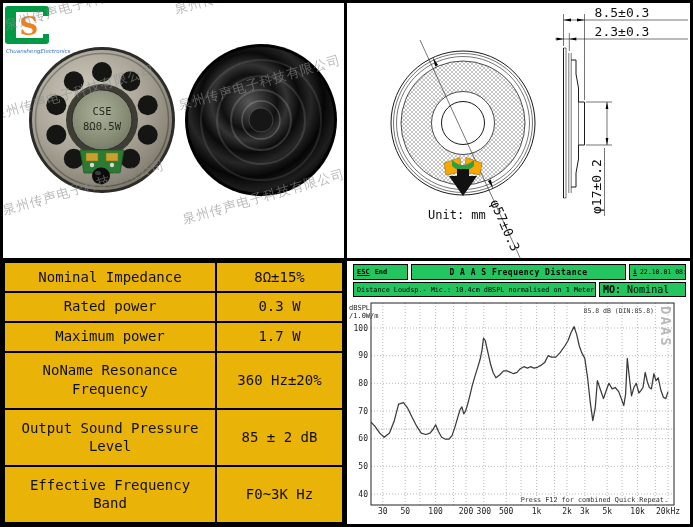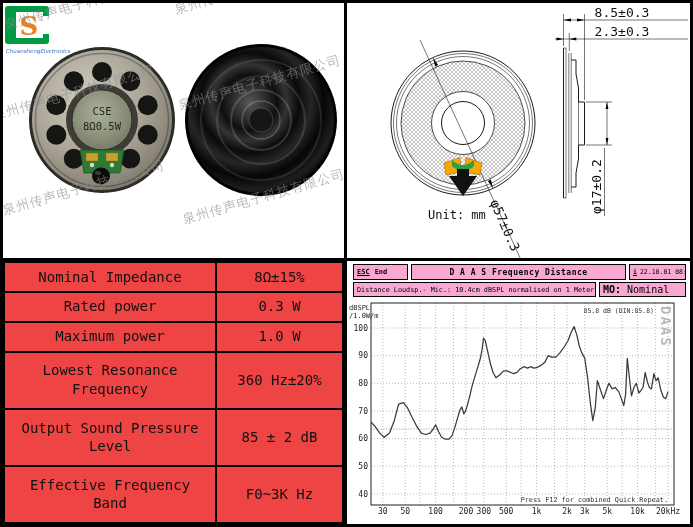--- a/index.html
+++ b/index.html
@@ -25,33 +25,33 @@
   }
 
   
   .panel-drawing{position:absolute;left:344px;top:0;width:343px;height:255px;background:#fff;}
   .ln{stroke:#1a1a1a;stroke-width:1;fill:none;}
   .lnt{stroke:#1a1a1a;stroke-width:.6;fill:none;}
   .dim{font-size:13px;fill:#111;font-family:"DejaVu Sans Mono",monospace;}
   .unit-label{font-size:12px;fill:#111;font-family:"DejaVu Sans Mono",monospace;}
 
   
-  .panel-table{position:absolute;left:0;top:258px;width:341px;height:263px;background:#ef4444;}
+  .panel-table{position:absolute;left:0;top:258px;width:341px;height:263px;background:#eab308;}
   table.spec{width:100%;height:100%;border-collapse:collapse;table-layout:fixed;}
   table.spec td{
     border:2px solid #000;text-align:center;vertical-align:middle;
     font-size:14px;color:#111;padding:0 4px;line-height:1.35;
     font-family:"DejaVu Sans Mono","Liberation Mono",monospace;
   }
   td.spec-label{width:202px;}
 
   
   .panel-chart{position:absolute;left:344px;top:258px;width:343px;height:263px;background:#fff;}
   .hdr-box{
-    position:absolute;border:1px solid #000;background:#f9a8d4;box-sizing:border-box;
+    position:absolute;border:1px solid #000;background:#22c55e;box-sizing:border-box;
     font-size:7px;display:flex;align-items:center;padding:0 3px;white-space:nowrap;overflow:hidden;
   }
   .hdr-esc{left:6px;top:3px;width:55px;height:16px;font-weight:bold;}
   .hdr-esc .esc{text-decoration:underline;margin-right:5px;}
   .hdr-title{left:64px;top:3px;width:215px;height:16px;justify-content:center;font-weight:bold;font-size:8px;letter-spacing:.5px;}
   .hdr-date{left:282px;top:3px;width:57px;height:16px;font-size:6.5px;}
   .hdr-date .ico{text-decoration:underline;margin-right:3px;font-weight:bold;}
   .hdr-sub{left:6px;top:21px;width:243px;height:15px;font-size:6.8px;text-align:right;}
   .hdr-mo{left:252px;top:21px;width:87px;height:15px;font-size:10px;}
   .hdr-mo .mo{font-weight:bold;margin-right:6px;}
@@ -224,24 +224,24 @@
         <tr>
           <td class="spec-label">Nominal Impedance</td>
           <td class="spec-value">8Ω±15%</td>
         </tr>
         <tr>
           <td class="spec-label">Rated power</td>
           <td class="spec-value">0.3 W</td>
         </tr>
         <tr>
           <td class="spec-label">Maximum power</td>
-          <td class="spec-value">1.0 W</td>
-        </tr>
-        <tr>
-          <td class="spec-label">Lowest Resonance Frequency</td>
+          <td class="spec-value">1.7 W</td>
+        </tr>
+        <tr>
+          <td class="spec-label">NoName Resonance Frequency</td>
           <td class="spec-value">360 Hz±20%</td>
         </tr>
         <tr>
           <td class="spec-label">Output Sound Pressure Level</td>
           <td class="spec-value">85 ± 2 dB</td>
         </tr>
         <tr>
           <td class="spec-label">Effective Frequency Band</td>
           <td class="spec-value">F0~3K Hz</td>
         </tr>

